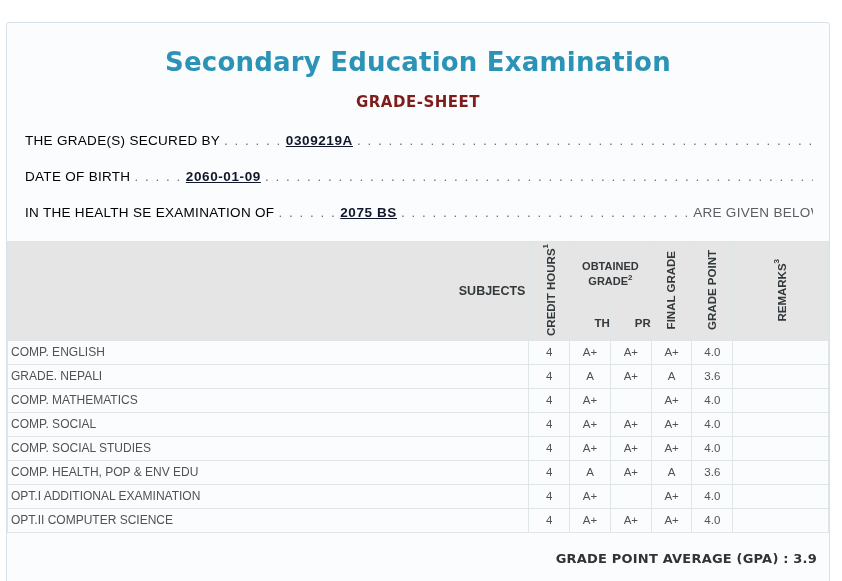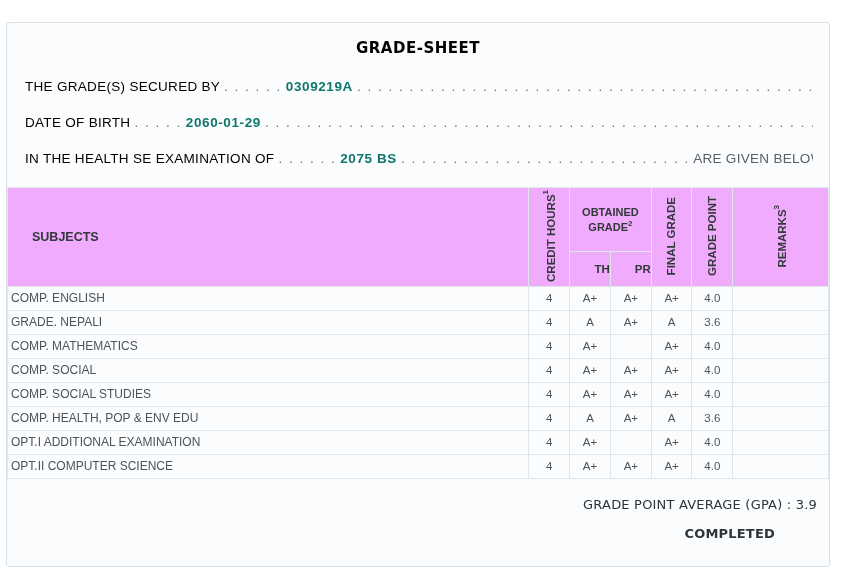--- a/index.html
+++ b/index.html
@@ -30,21 +30,21 @@
     text-align: center;
     color: #2b93b6;
     font-family: "DejaVu Sans", sans-serif;
     font-weight: bold;
     font-size: 26px;
     letter-spacing: 0.2px;
     margin-top: 24px;
   }
   .subtitle {
     text-align: center;
-    color: #000000;
+    color: #7f1d1d;
     font-family: "DejaVu Sans", sans-serif;
     font-weight: bold;
     font-size: 15px;
     letter-spacing: 0.5px;
     margin-top: 16px;
   }
   .lines {
     margin-top: 22px;
     padding: 0 16px 0 18px;
     color: #5b5f63;
@@ -53,47 +53,48 @@
   .line {
     display: block;
     white-space: nowrap;
     overflow: hidden;
     text-overflow: clip;
     margin-bottom: 21px;
     letter-spacing: 0.3px;
   }
   .lbl { color: #000000; }
   .val {
-    color: #0f766e;
+    color: #0f172a;
     font-weight: bold;
     letter-spacing: 0.6px;
+    text-decoration: underline;
   }
   .dots { color: #6d7174; letter-spacing: 1.5px; }
   .tail { color: #5b5f63; }
 
   table.grades {
     width: 100%;
     border-collapse: collapse;
     margin-top: 8px;
     font-size: 12px;
     color: #4f5356;
   }
   table.grades th, table.grades td {
     border: 1px solid #dfe6ea;
   }
   thead th {
-    background: #f0abfc;
+    background: #e5e5e5;
     color: #33383b;
     font-weight: bold;
     font-size: 11.5px;
     vertical-align: bottom;
     padding: 4px 3px;
   }
   th.subjects-head {
-    text-align: left;
+    text-align: right;
     padding-left: 24px;
     vertical-align: middle;
     width: 500px;
     font-size: 12.5px;
   }
   .vert {
     writing-mode: vertical-rl;
     transform: rotate(180deg);
     white-space: nowrap;
     display: inline-block;
@@ -132,54 +133,55 @@
     color: #4f5356;
   }
   td.num { text-align: center; font-size: 11.5px; }
   sup { font-size: 8px; font-weight: bold; }
 
   .gpa {
     text-align: right;
     padding: 18px 12px 0 0;
     color: #2f3437;
     font-family: "DejaVu Sans", sans-serif;
-    font-weight: normal;
+    font-weight: bold;
     font-size: 13px;
     letter-spacing: 0.2px;
   }
   .completed {
     text-align: right;
     padding: 14px 54px 0 0;
     color: #2f3437;
     font-family: "DejaVu Sans", sans-serif;
     font-weight: bold;
     font-size: 13px;
     letter-spacing: 0.2px;
   }
 </style>
 </head>
 <body>
 
 <div id="page">
   <div class="card">
 
+    <div class="title">Secondary Education Examination</div>
     <div class="subtitle">GRADE-SHEET</div>
 
     <div class="lines">
       <div class="line">
         <span class="lbl">THE GRADE(S) SECURED BY</span>
         <span class="dots">. . . . . .</span>
         <span class="val">0309219A</span>
         <span class="dots">. . . . . . . . . . . . . . . . . . . . . . . . . . . . . . . . . . . . . . . . . . . . . . . . . . . . .</span>
       </div>
 
       <div class="line">
         <span class="lbl">DATE OF BIRTH</span>
         <span class="dots">. . . . .</span>
-        <span class="val">2060-01-29</span>
+        <span class="val">2060-01-09</span>
         <span class="dots">. . . . . . . . . . . . . . . . . . . . . . . . . . . . . . . . . . . . . . . . . . . . . . . . . . . . . . . . . . . . . . . . .</span>
       </div>
 
       <div class="line">
         <span class="lbl">IN THE HEALTH SE EXAMINATION OF</span>
         <span class="dots">. . . . . .</span>
         <span class="val">2075 BS</span>
         <span class="dots">. . . . . . . . . . . . . . . . . . . . . . . . . . . .</span>
         <span class="tail">ARE GIVEN BELOW</span>
       </div>

